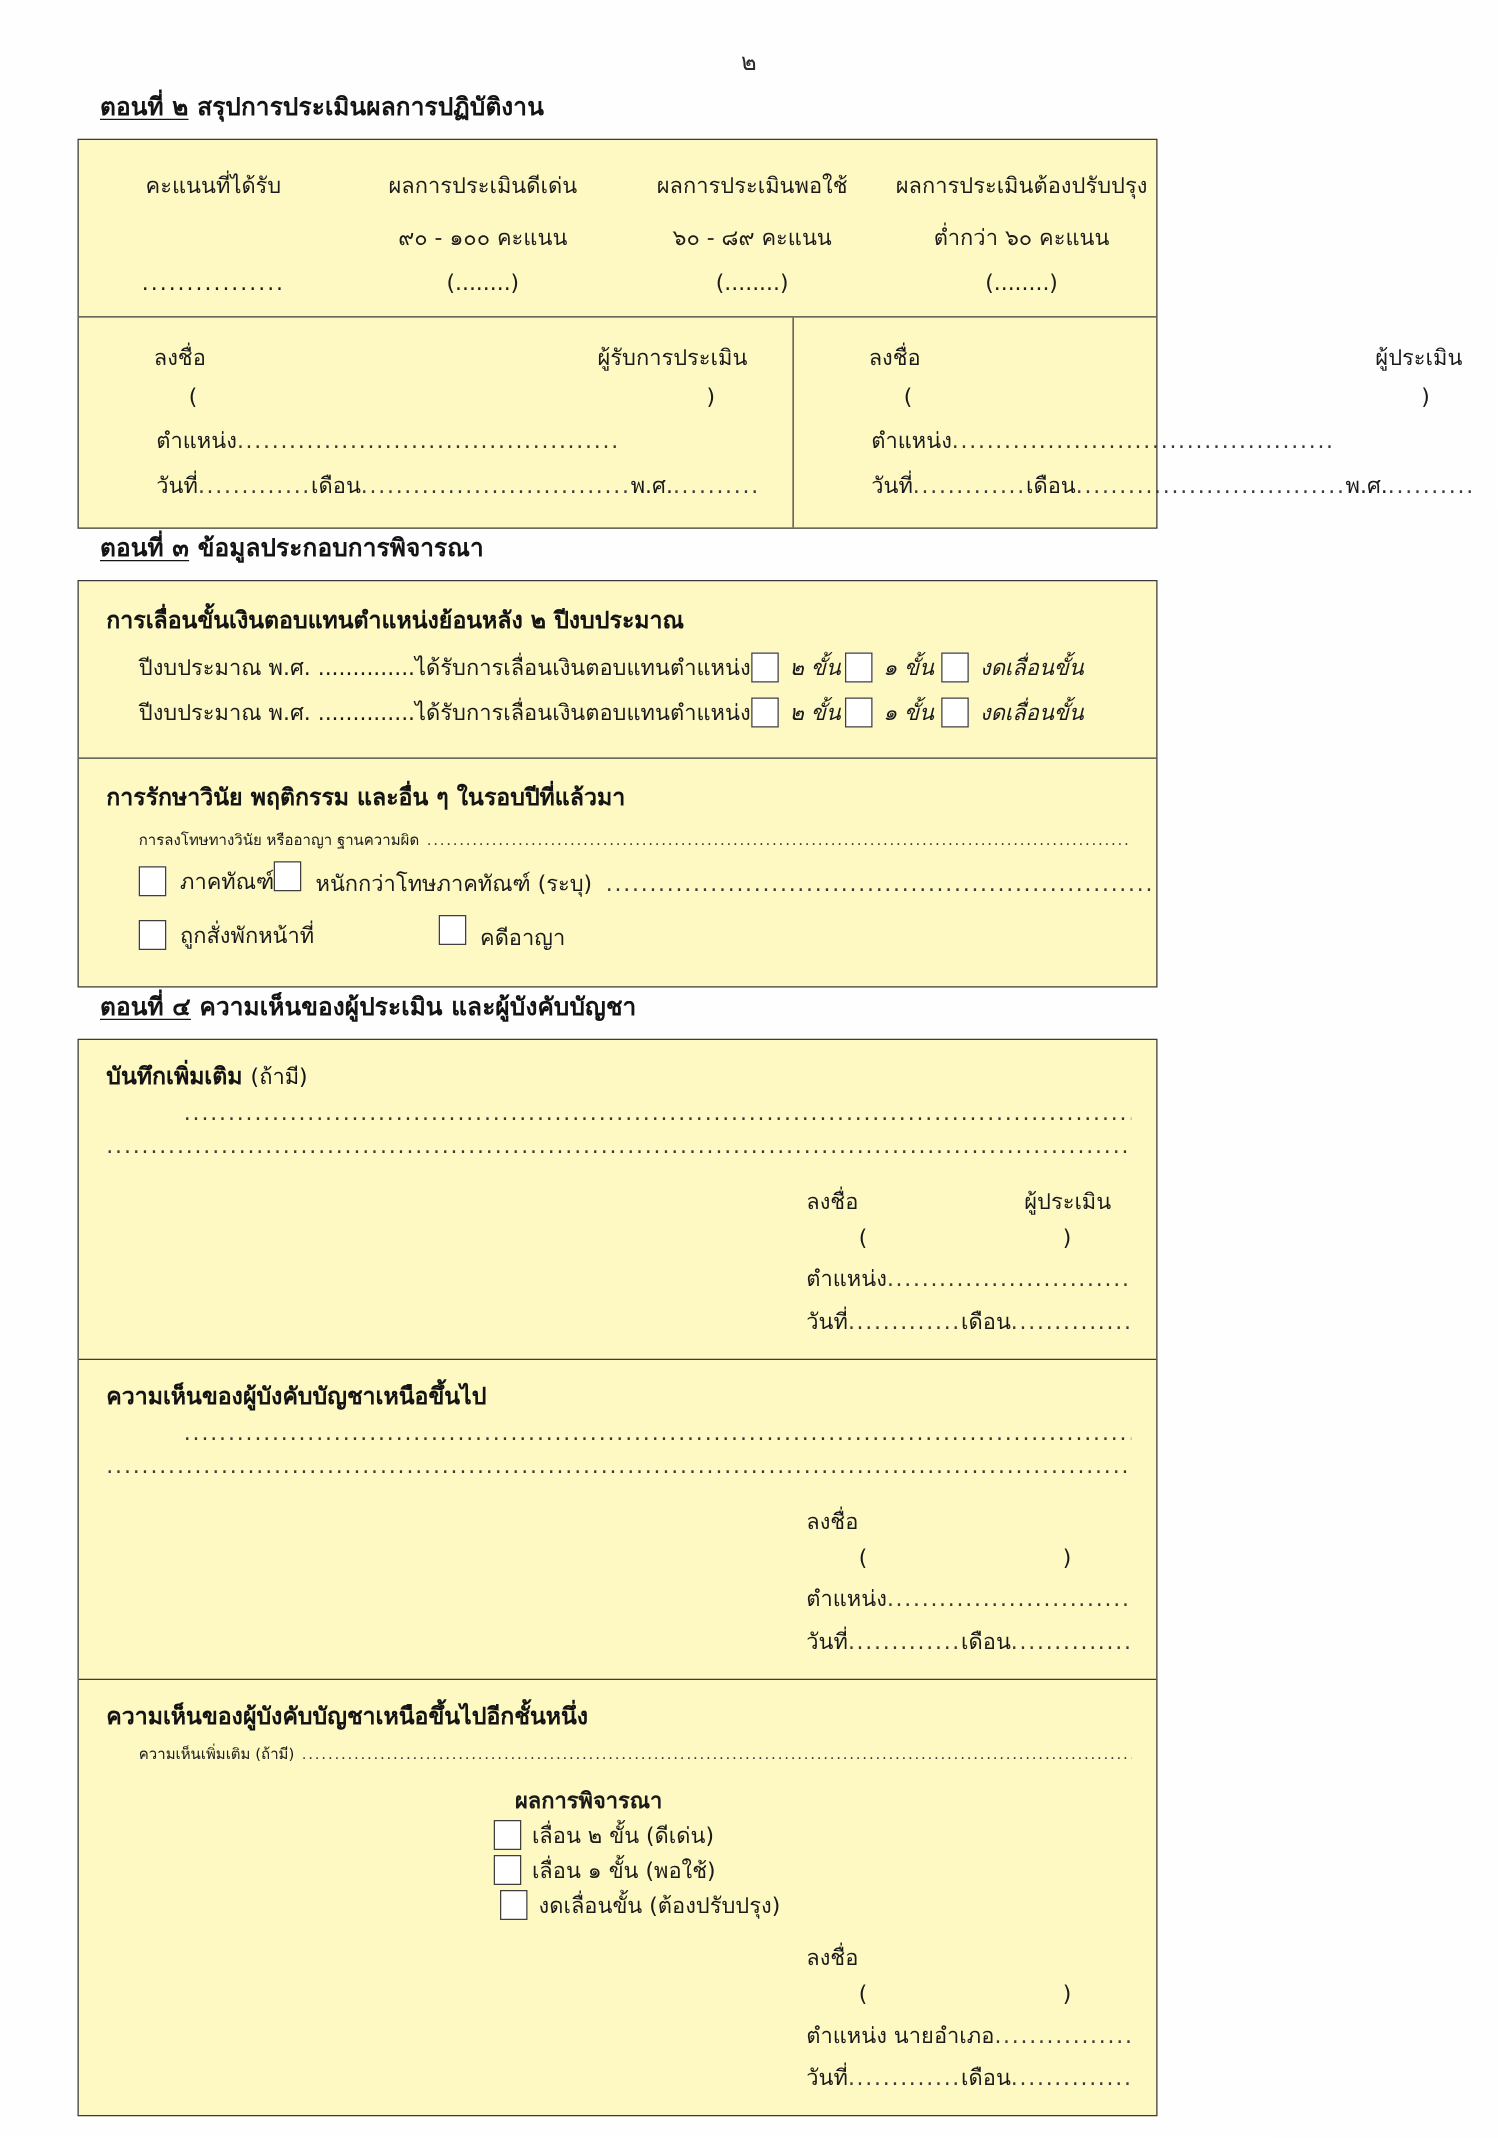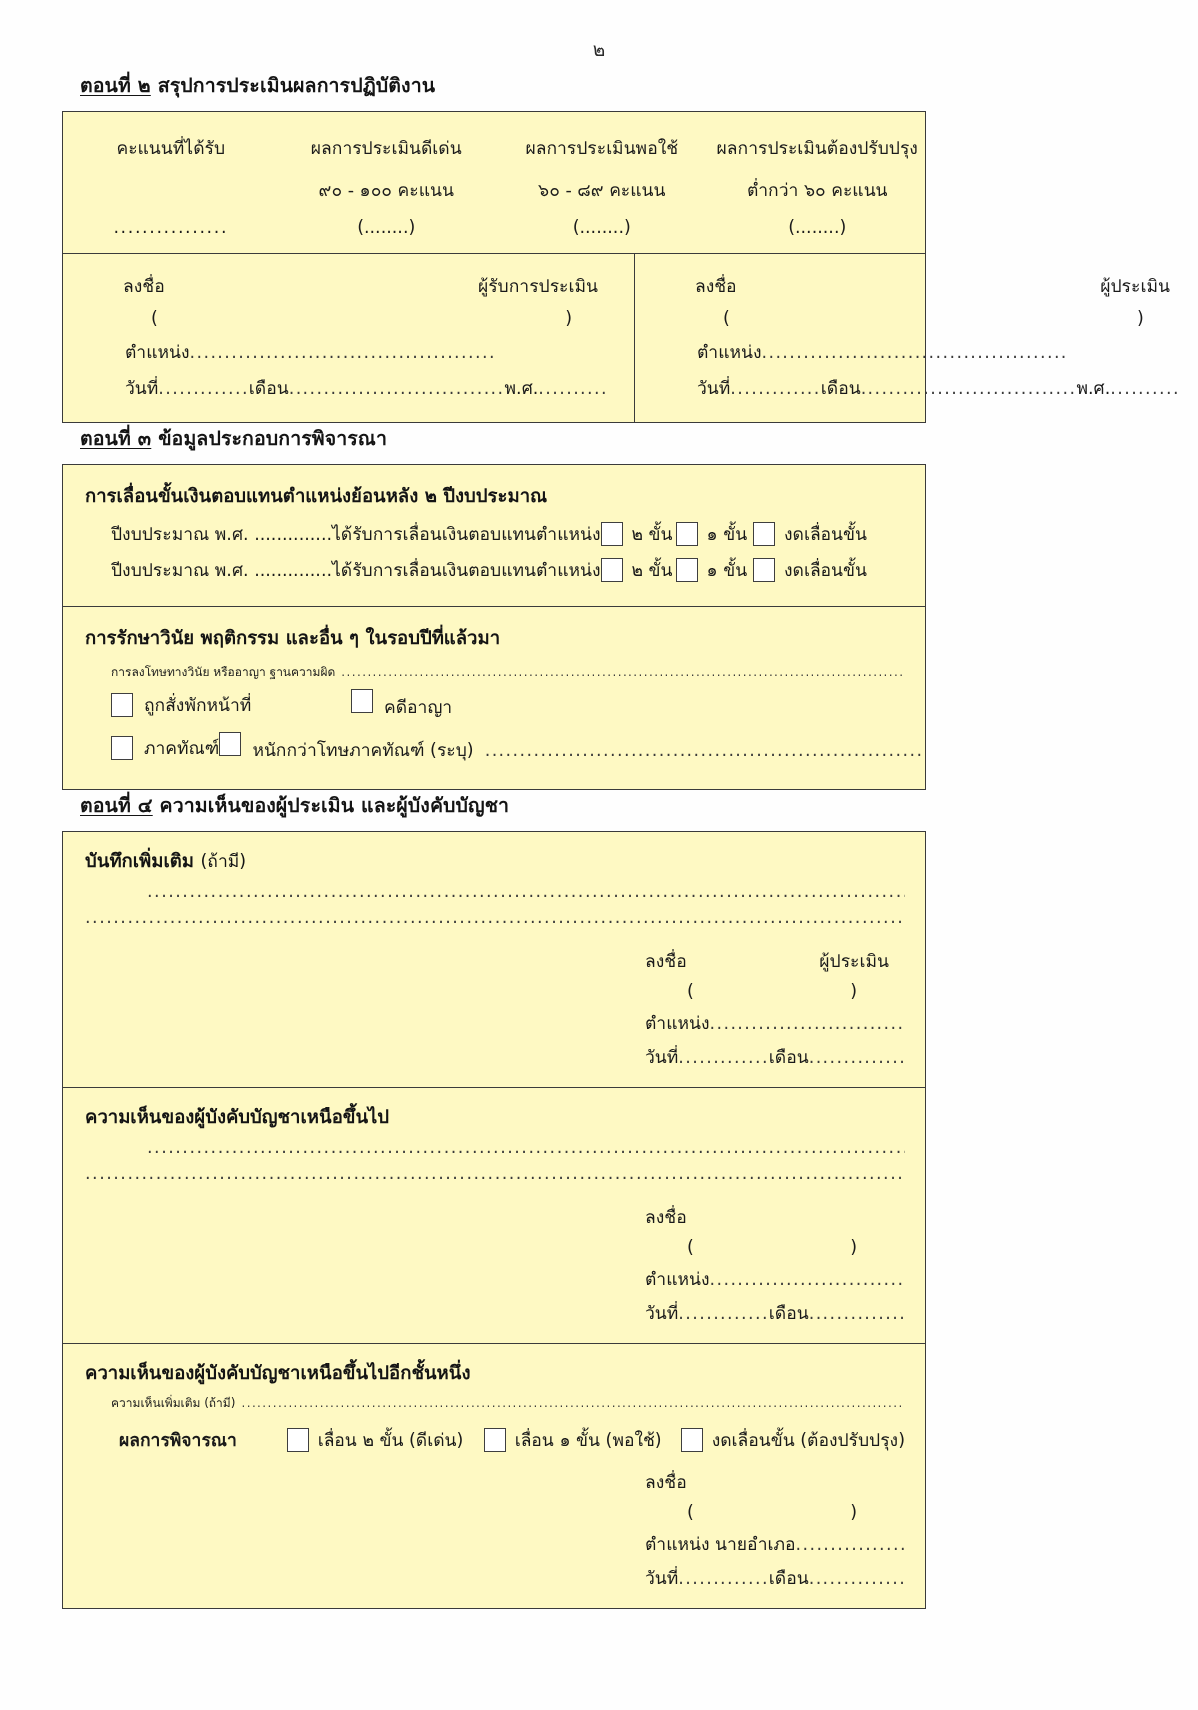--- a/index.html
+++ b/index.html
@@ -136,20 +136,21 @@
     vertical-align: middle;
     background: #fff;
     flex: 0 0 auto;
   }
   .cb-opt {
     display: inline-flex;
     align-items: center;
     gap: 9px;
     margin-right: 36px;
     white-space: nowrap;
+    font-style: italic;
   }
   .cb-opt.w1 { width: 128px; margin-right: 0; }
   .cb-opt.w2 { width: 132px; margin-right: 0; }
   .first-time {
     display: flex;
     align-items: center;
     gap: 11px;
     margin: 12px 0 2px 26px;
     font-size: 17.5px;
   }
@@ -221,20 +222,21 @@
     padding: 6px 48px 0 42px;
   }
   .sig-group .r3 { padding-top: 8px; white-space: nowrap; overflow: hidden; }
   .sig-group .r4 { padding-top: 6px; white-space: nowrap; overflow: hidden; }
 
   .verdict-row {
     display: flex;
     align-items: center;
     margin: 14px 0 6px 34px;
     font-size: 17.5px;
+    flex-direction: column;
   }
   .verdict-row .vlabel { font-weight: bold; width: 200px; }
   .verdict-opt {
     display: inline-flex;
     align-items: center;
     gap: 9px;
     white-space: nowrap;
   }
   .verdict-opt.o1 { width: 235px; }
   .verdict-opt.o2 { width: 235px; }
@@ -365,38 +367,38 @@
 
         <div class="pen-line">
           <span class="lbl">การลงโทษทางวินัย หรืออาญา ฐานความผิด</span>
           <span class="fill">..................................................................................................................</span>
         </div>
 
         <div class="pen-grid">
           <div class="pen-grid-row">
             <span class="c1">
               <span class="cb"></span>
-              <span>ถูกสั่งพักหน้าที่</span>
-            </span>
-            <span class="c2">
-              <span class="cb"></span>
-              <span class="t">คดีอาญา</span>
-            </span>
-          </div>
-          <div class="pen-grid-row">
-            <span class="c1">
-              <span class="cb"></span>
               <span>ภาคทัณฑ์</span>
             </span>
             <span class="c2">
               <span class="cb"></span>
               <span class="t">หนักกว่าโทษภาคทัณฑ์ (ระบุ)</span>
               <span class="fill">...............................................................</span>
             </span>
           </div>
+          <div class="pen-grid-row">
+            <span class="c1">
+              <span class="cb"></span>
+              <span>ถูกสั่งพักหน้าที่</span>
+            </span>
+            <span class="c2">
+              <span class="cb"></span>
+              <span class="t">คดีอาญา</span>
+            </span>
+          </div>
         </div>
       </div>
     </div>
 
     <div class="section-head">
       <span class="num">ตอนที่ ๔</span>
       <span>ความเห็นของผู้ประเมิน และผู้บังคับบัญชา</span>
     </div>
 
     <div class="box">

